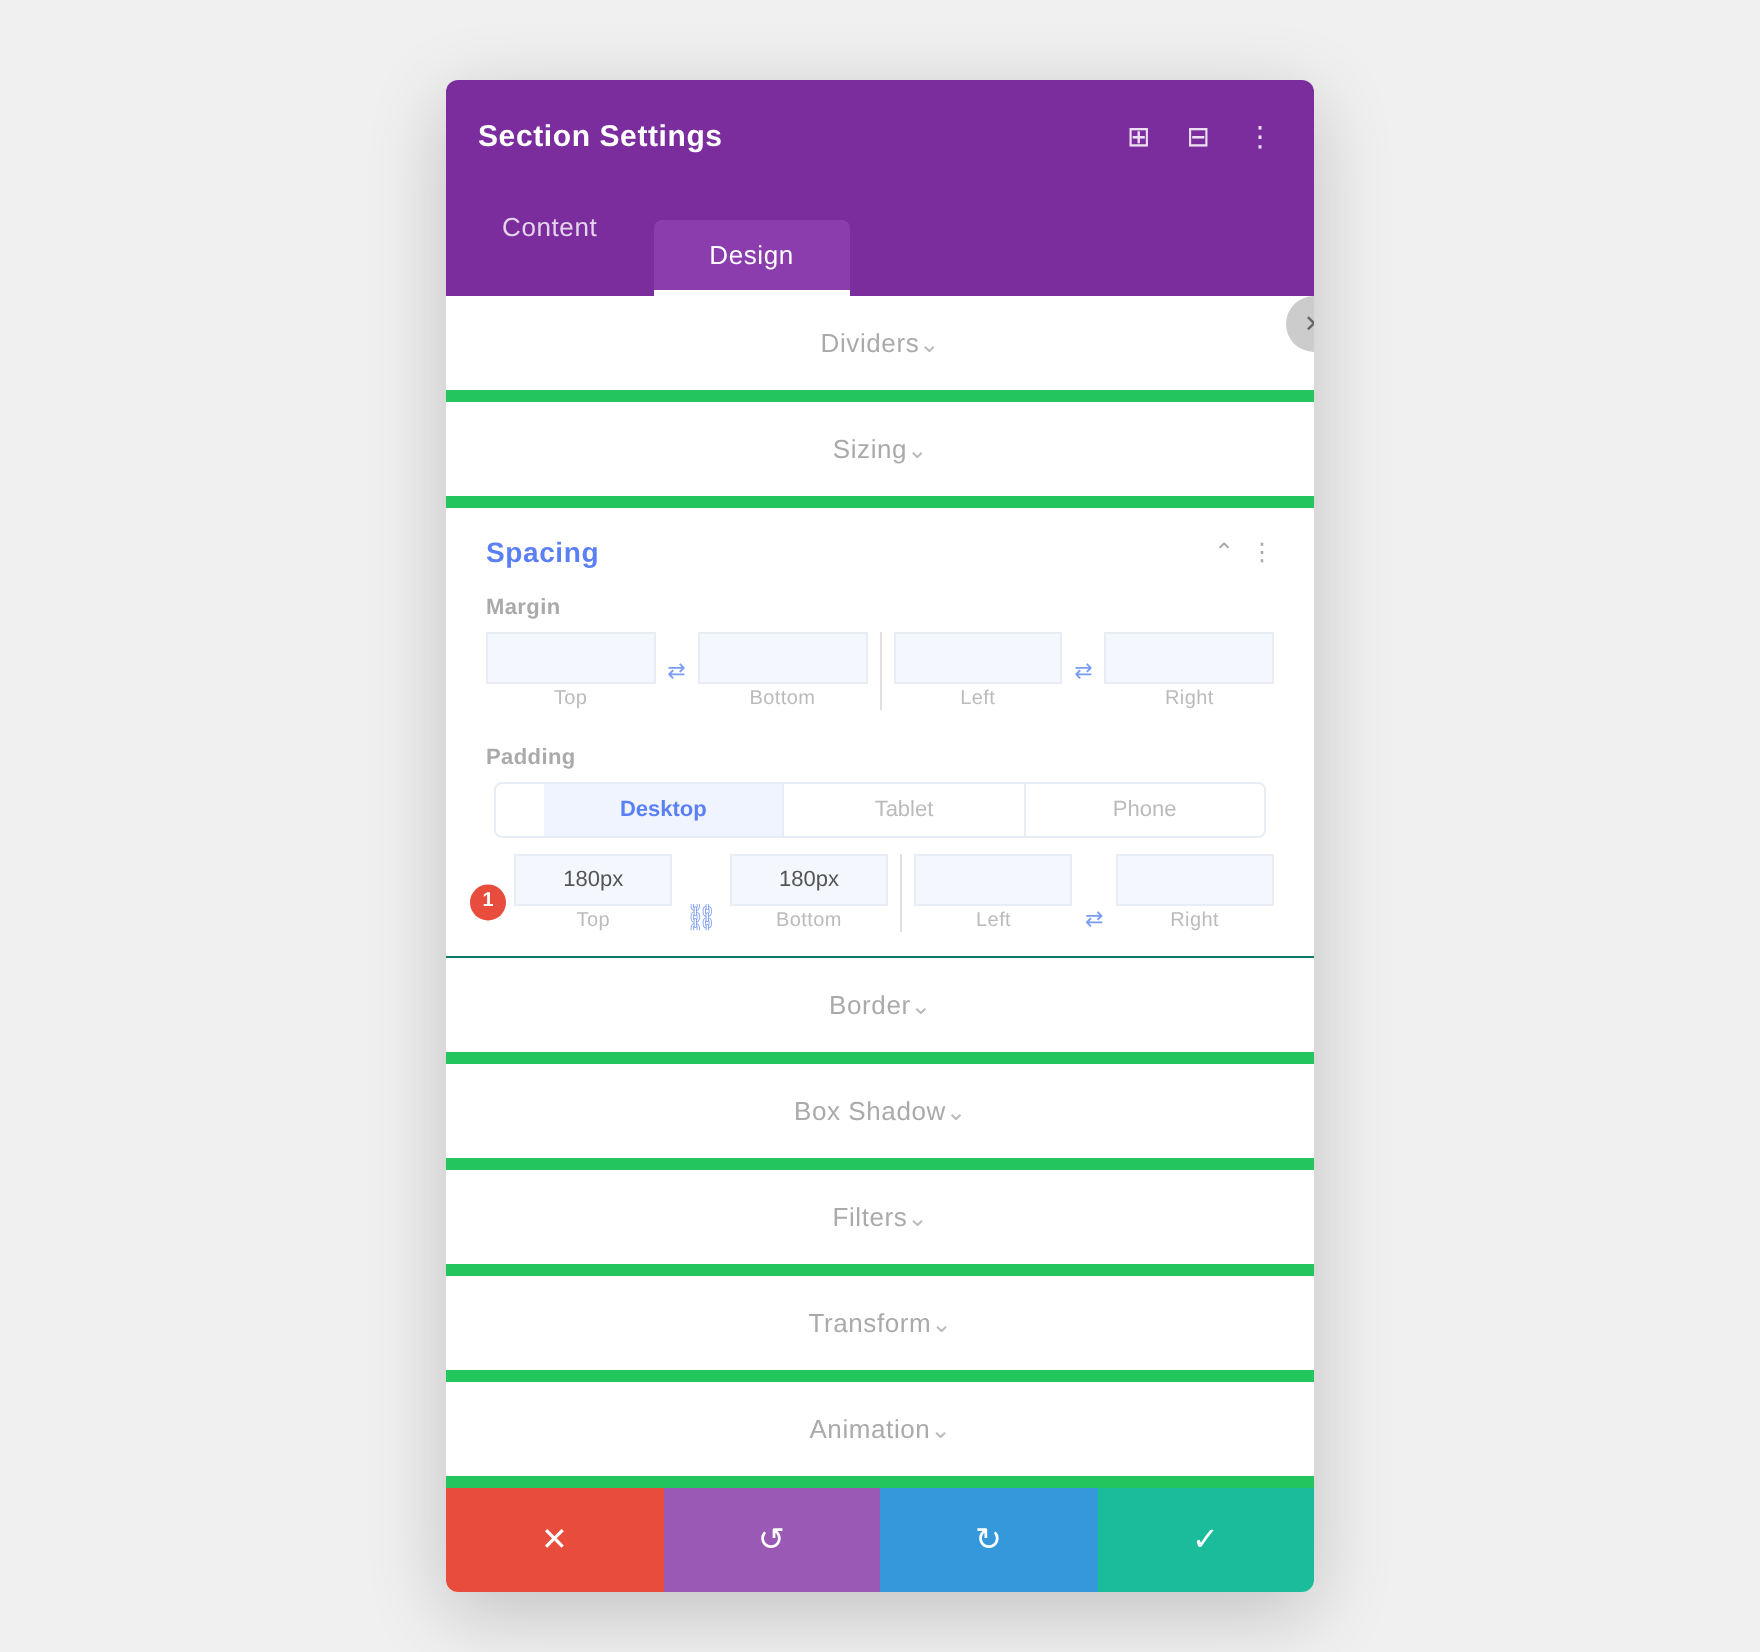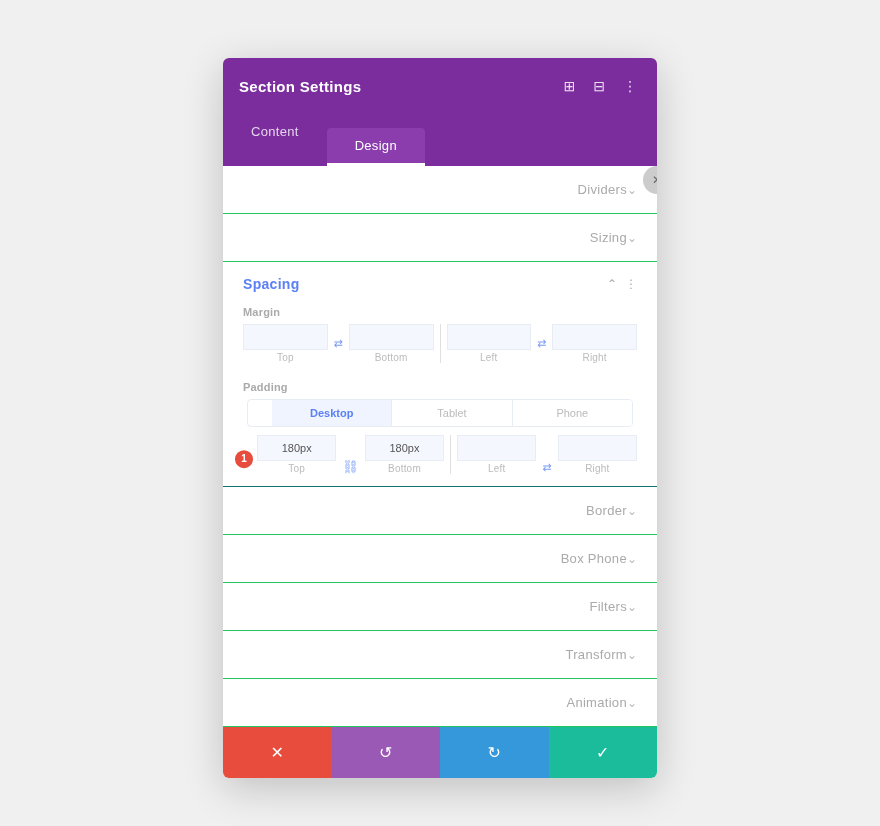--- a/index.html
+++ b/index.html
@@ -100,23 +100,23 @@
       background: #fff;
       padding: 0;
       overflow-y: auto;
       max-height: 600px;
     }
 
     
     .section-row {
       display: flex;
       align-items: center;
-      justify-content: flex-end;
+      justify-content: center;
       padding: 16px 20px;
-      border-bottom: 1px solid #22c55e;
+      border-bottom: 6px solid #22c55e;
       cursor: pointer;
     }
     .section-label {
       font-size: 13px;
       color: #aaa;
       letter-spacing: 0.3px;
       font-weight: 500;
     }
     .chevron {
       color: #bbb;
@@ -385,21 +385,21 @@
         </div>
       </div>
     </div>
 
     <div class="section-row">
       <span class="section-label">Border</span>
       <span class="chevron">⌄</span>
     </div>
 
     <div class="section-row">
-      <span class="section-label">Box Phone</span>
+      <span class="section-label">Box Shadow</span>
       <span class="chevron">⌄</span>
     </div>
 
     <div class="section-row">
       <span class="section-label">Filters</span>
       <span class="chevron">⌄</span>
     </div>
 
     <div class="section-row">
       <span class="section-label">Transform</span>

